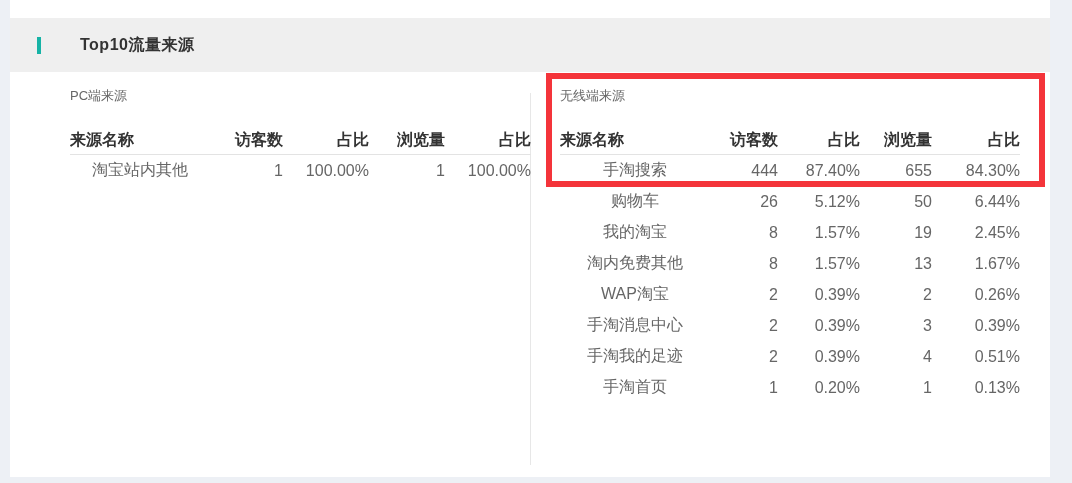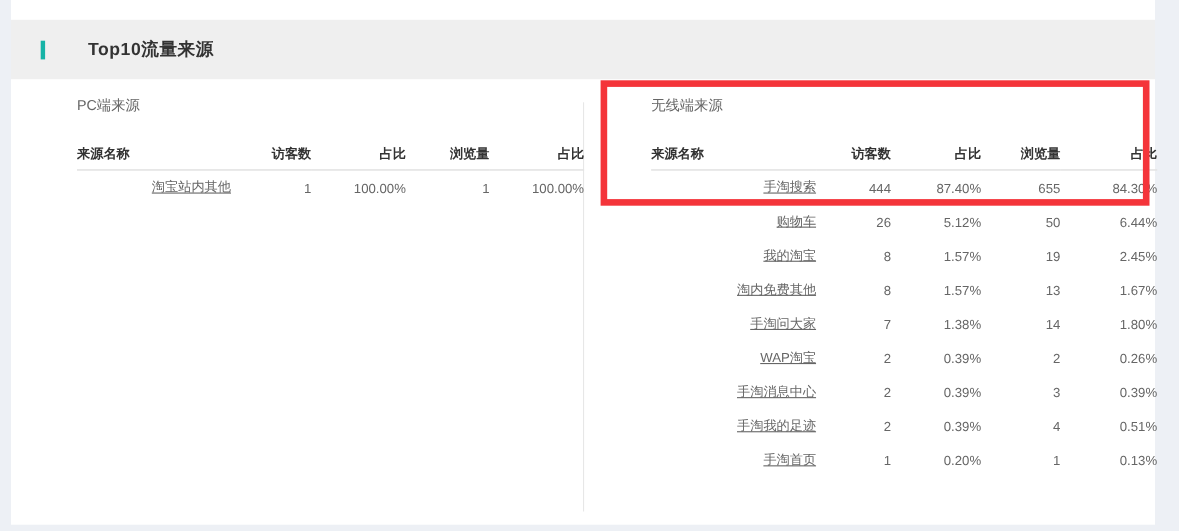--- a/index.html
+++ b/index.html
@@ -24,41 +24,41 @@
   .section-title {
     margin:0 0 0 8px; font-size:16px; font-weight:bold;
     color:#333; letter-spacing:0.5px;
   }
   .divider-v {
     position:absolute; left:520px; top:93px;
     width:1px; height:372px; background:#e7e7e7;
   }
   .panel { position:absolute; top:86px; }
   .panel-pc { left:12px; width:461px;margin-left:48px; }
-  .panel-wireless { left:550px; width:460px;margin-left:32px; }
+  .panel-wireless { left:550px; width:460px; }
   .panel-title {
     font-size:13px; color:#666; height:20px; line-height:20px;
     margin-bottom:20px;
   }
   table {
     border-collapse:collapse; width:100%; table-layout:fixed;
-    font-size:12px;
+    font-size:16px;
   }
   thead th {
     font-weight:bold; color:#333; text-align:right;
     height:28px; padding:0; vertical-align:middle;
     border-bottom:1px solid #e3e3e3;
     white-space:nowrap; overflow:hidden;
   }
   thead th:first-child { text-align:left; }
   tbody td {
     height:31px; padding:0; color:#666; text-align:right;
     vertical-align:middle; white-space:nowrap; overflow:hidden;
   }
-  tbody td:first-child { text-align:right;text-decoration:underline; }
+  tbody td:first-child { text-align:center; }
   .annotation-box {
     position:absolute; left:546px; top:73px;
     width:499px; height:114px; box-sizing:border-box;
     border:6px solid var(--annotation-red,#f4343a);
     pointer-events:none; z-index:5;
   }
 </style>
 </head>
 <body style="--accent-teal: #16b3a6; --annotation-red: #f4343a; --title-band-bg: #efefef; --page-bg: #edf0f5;">
 
@@ -146,27 +146,20 @@
           <td>2.45%</td>
         </tr>
           <tr>
           <td>淘内免费其他</td>
           <td>8</td>
           <td>1.57%</td>
           <td>13</td>
           <td>1.67%</td>
         </tr>
           <tr>
-          <td>手淘问大家</td>
-          <td>7</td>
-          <td>1.38%</td>
-          <td>14</td>
-          <td>1.80%</td>
-        </tr>
-          <tr>
           <td>WAP淘宝</td>
           <td>2</td>
           <td>0.39%</td>
           <td>2</td>
           <td>0.26%</td>
         </tr>
           <tr>
           <td>手淘消息中心</td>
           <td>2</td>
           <td>0.39%</td>

